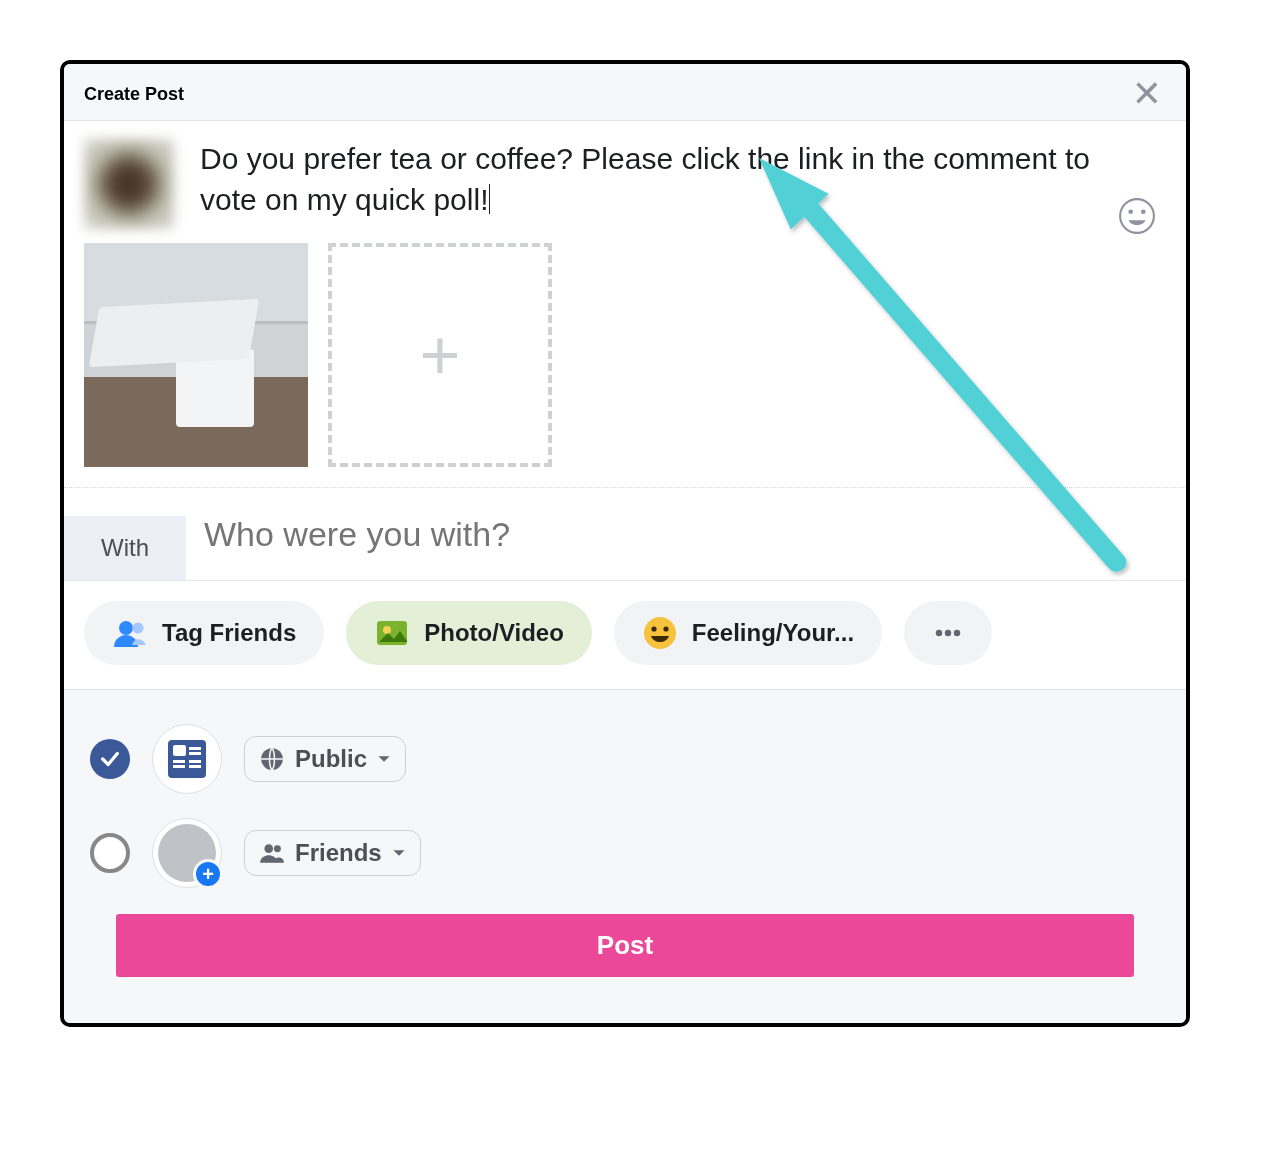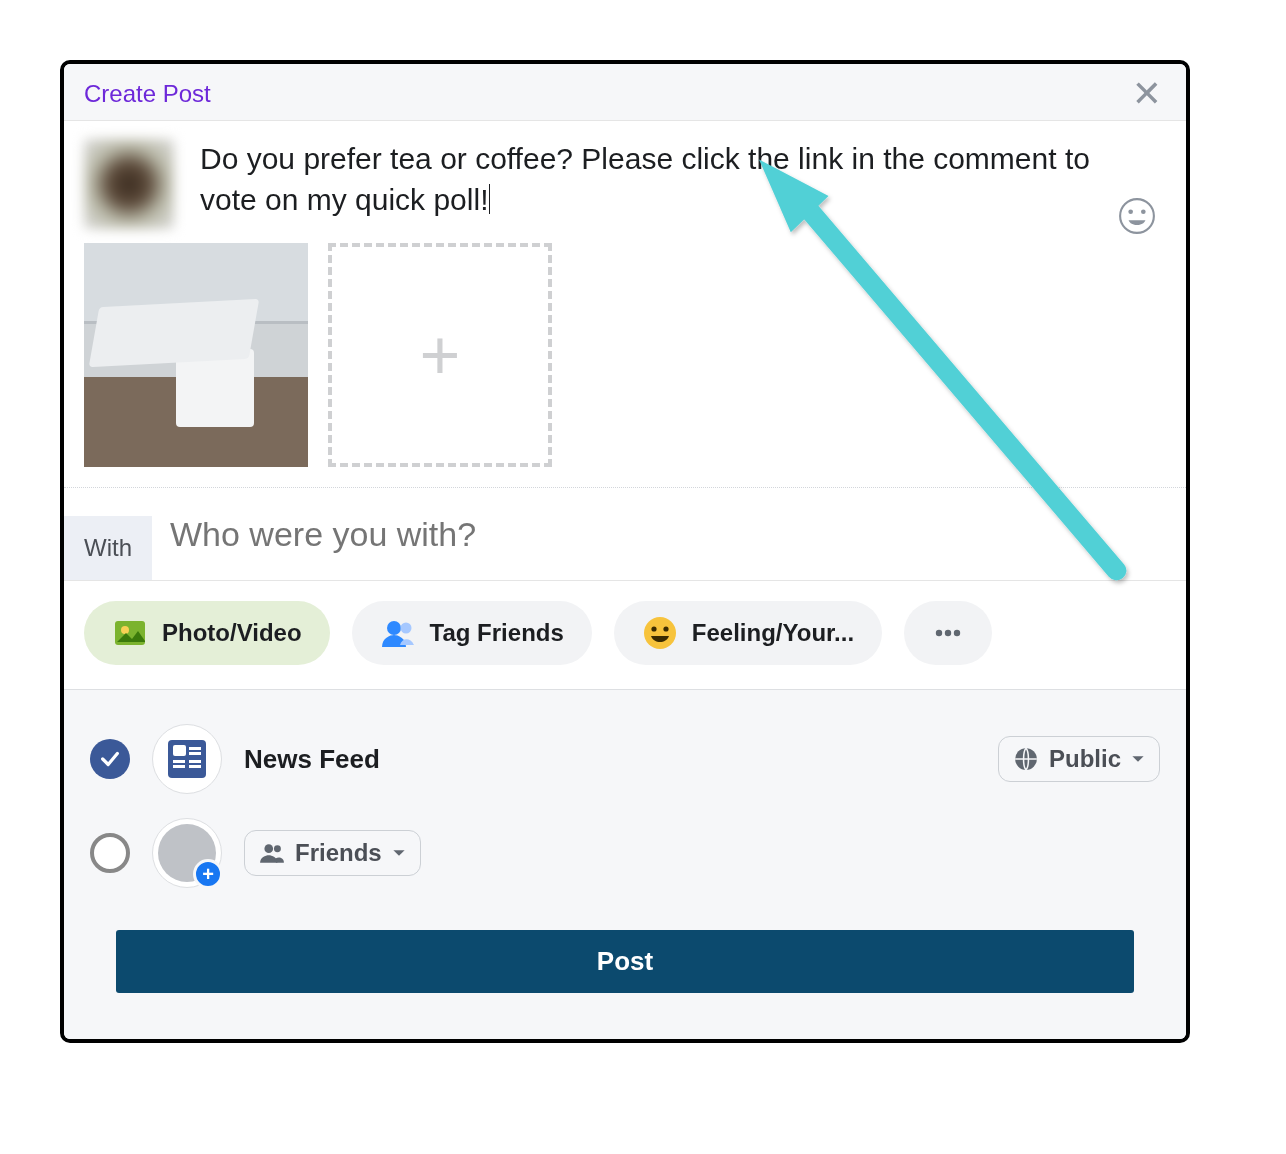--- a/index.html
+++ b/index.html
@@ -20,23 +20,23 @@
   }
   .header {
     display: flex;
     align-items: center;
     justify-content: space-between;
     padding: 14px 20px 10px 20px;
     border-bottom: 1px solid #e5e5e5;
     background: #f6f7f9;
   }
   .header-title {
-    font-size: 24px;
-    font-weight: 400;
-    color: #6d28d9;
+    font-size: 18px;
+    font-weight: 700;
+    color: #000000;
   }
   .close-btn {
     font-size: 36px;
     color: #8d949e;
     cursor: pointer;
     font-weight: 300;
     line-height: 24px;
     padding: 4px 4px;
   }
   .compose {
@@ -121,21 +121,21 @@
   }
   .with-row {
     display: flex;
     align-items: center;
     border-top: 1px dotted #d3d6db;
     border-bottom: 1px solid #e5e5e5;
     background:#fff;
   }
   .with-label {
     background: #eceff5;
-    padding: 18px 20px;
+    padding: 18px 37px;
     font-size: 24px;
     color: #4b4f56;
     margin-top: 28px;
   }
   .with-input {
     flex:1;
     padding: 18px 18px;
     font-size: 34px;
     color: #8d949e;
     border:none;
@@ -257,22 +257,22 @@
     padding:8px 14px;
     font-size:24px;
     font-weight:600;
     color:#4b4f56;
     cursor:pointer;
   }
   .priv-btn svg.caret { width:14px; height:14px; }
   .priv-btn .picon { width:26px; height:26px; }
 
   .post-btn {
-    margin: 30px 26px 24px 26px;
-    background:#0c4a6e;
+    margin: 14px 26px 24px 26px;
+    background:#ec4899;
     color:#fff;
     font-size:26px;
     font-weight:700;
     text-align:center;
     padding:16px 0;
     border-radius:3px;
     cursor:pointer;
   }
 
   .annot-arrow {
@@ -313,36 +313,36 @@
       <span>+</span>
     </div>
   </div>
 
   <div class="with-row">
     <div class="with-label">With</div>
     <input class="with-input" placeholder="Who were you with?" style="">
   </div>
 
   <div class="pills">
-    <div class="pill active">
-      <svg class="pill-icon" viewBox="0 0 36 36">
-        <rect x="3" y="6" width="30" height="24" rx="3" fill="#7bb32e"></rect>
-        <circle cx="13" cy="15" r="4" fill="#f7d154"></circle>
-        <path d="M5 27 L14 18 L20 24 L26 16 L33 26 V27 Z" fill="#3b7a0b"></path>
-      </svg>
-      <span>Photo/Video</span>
-    </div>
     <div class="pill">
       <svg class="pill-icon" viewBox="0 0 36 36">
         <circle cx="14" cy="13" r="7" fill="#2e89ff"></circle>
         <path d="M2 32 C2 23 10 20 14 20 C18 20 26 23 26 32 Z" fill="#2e89ff"></path>
         <circle cx="26" cy="13" r="5.5" fill="#a6c8ff"></circle>
         <path d="M20 30 C22 23 30 22 34 30 Z" fill="#a6c8ff"></path>
       </svg>
       <span>Tag Friends</span>
+    </div>
+    <div class="pill active">
+      <svg class="pill-icon" viewBox="0 0 36 36">
+        <rect x="3" y="6" width="30" height="24" rx="3" fill="#7bb32e"></rect>
+        <circle cx="13" cy="15" r="4" fill="#f7d154"></circle>
+        <path d="M5 27 L14 18 L20 24 L26 16 L33 26 V27 Z" fill="#3b7a0b"></path>
+      </svg>
+      <span>Photo/Video</span>
     </div>
     <div class="pill">
       <svg class="pill-icon" viewBox="0 0 36 36">
         <circle cx="18" cy="18" r="16" fill="#f7c33c"></circle>
         <circle cx="12" cy="14" r="2.6" fill="#3b2b00"></circle>
         <circle cx="24" cy="14" r="2.6" fill="#3b2b00"></circle>
         <path d="M9 21 C12 29 24 29 27 21 Z" fill="#3b2b00"></path>
       </svg>
       <span>Feeling/Your...</span>
     </div>
@@ -358,21 +358,20 @@
   <div class="dest">
     <div class="dest-row">
       <div class="radio checked">
         <svg viewBox="0 0 24 24">
             <path d="M4 12 L10 18 L20 6" stroke="#fff" stroke-width="3.5" fill="none" stroke-linecap="round" stroke-linejoin="round"></path>
           </svg>
       </div>
       <div class="circle-icon">
         <div class="newsfeed-glyph"></div>
       </div>
-      <div class="dest-label">News Feed</div>
       <div class="priv-btn">
         <svg class="picon" viewBox="0 0 24 24" fill="#606770">
             <circle cx="12" cy="12" r="10"></circle>
             <path d="M2 12h20M12 2c3 3 3 17 0 20M12 2c-3 3-3 17 0 20" stroke="#f6f7f9" stroke-width="1.4" fill="none"></path>
           </svg>
         <span>Public</span>
         <svg class="caret" viewBox="0 0 10 10">
             <path d="M1 3 L5 7 L9 3 Z" fill="#606770"></path>
           </svg>
       </div>

